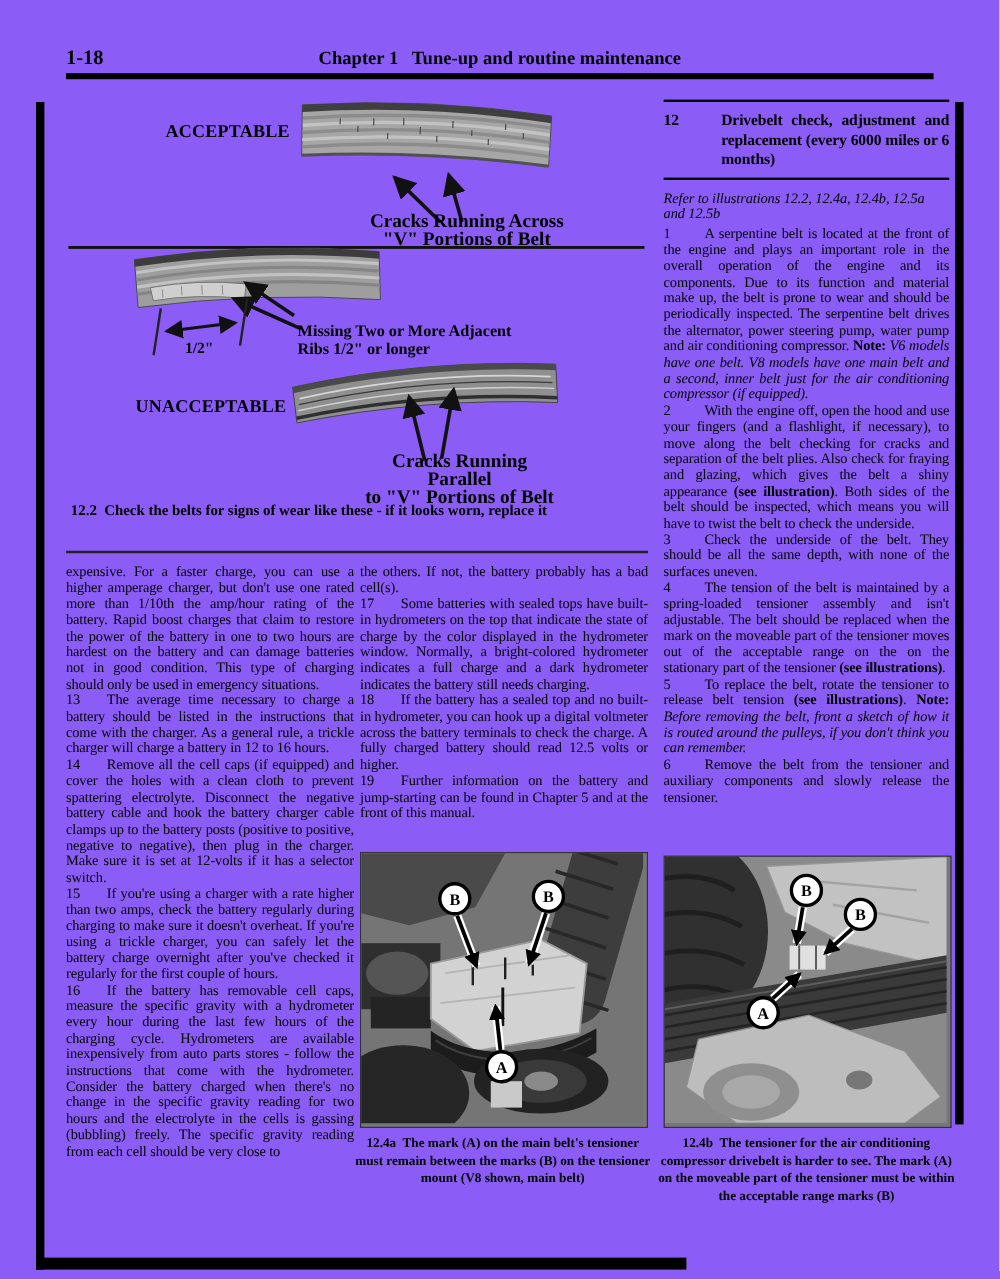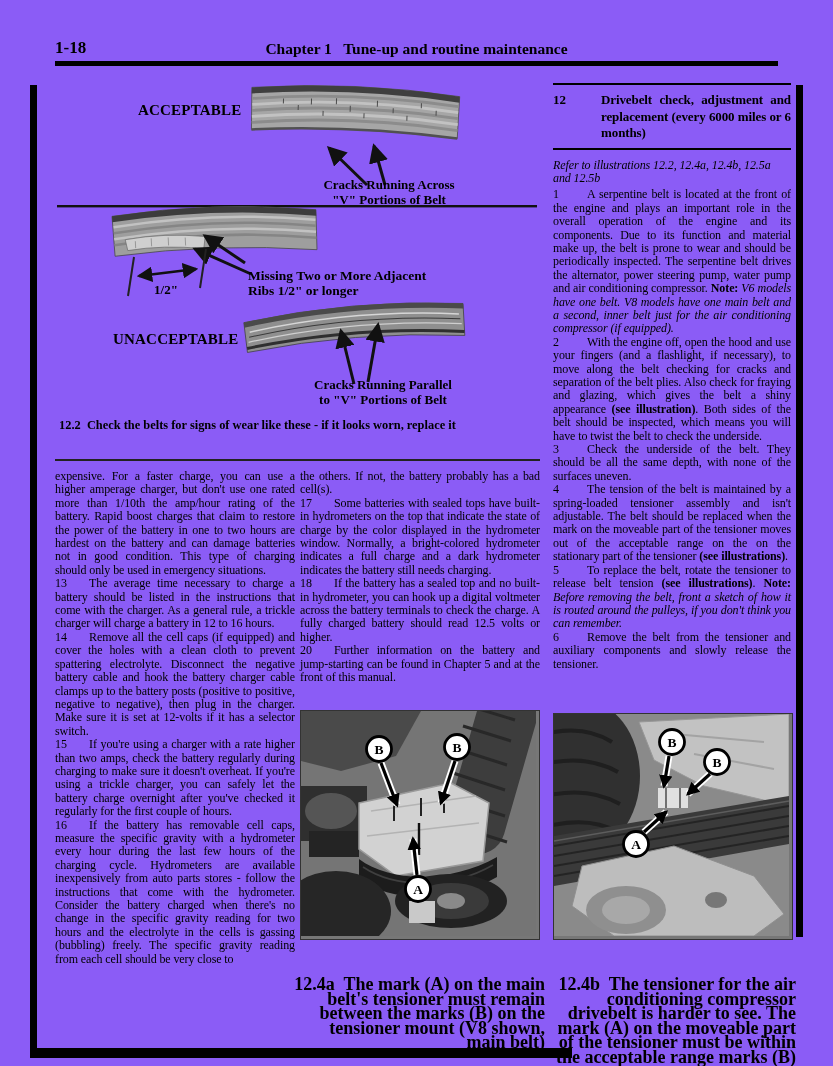--- a/index.html
+++ b/index.html
@@ -12,21 +12,21 @@
   .edge-bottom{left:30px;top:1048px;width:542px;height:10px;}
   
   .pageno{position:absolute;left:55px;top:38px;font-size:17px;font-weight:bold;}
   .chtitle{position:absolute;left:0;top:40px;width:833px;text-align:center;font-size:15.5px;font-weight:bold;}
   .header-rule{position:absolute;left:55px;top:61px;width:723px;height:4.5px;background:#000;}
   
   .fig{position:absolute;left:55px;top:85px;width:487px;height:352px;}
   .fig svg{position:absolute;left:0;top:0;}
   .figlabel{position:absolute;font-weight:bold;white-space:pre-line;}
   .lbl-big{font-size:15px;letter-spacing:.2px;}
-  .lbl-ann{font-size:13px;line-height:15px;}
+  .lbl-ann{font-size:16px;line-height:15px;}
   .lbl-acceptable{left:83px;top:17px;}
   .lbl-cracks-across{left:248px;top:92px;width:172px;text-align:center;}
   .lbl-missing{left:193px;top:183px;width:250px;font-size:13.5px;}
   .lbl-unacceptable{left:58px;top:226px;margin-top:20px;}
   .lbl-parallel{left:247px;top:292px;width:162px;text-align:center;}
   .fig-caption{position:absolute;left:4px;top:333px;width:478px;text-align:left;
                font-size:12.4px;font-weight:bold;}
   .fig-bottom-rule{position:absolute;left:55px;top:459px;width:485px;height:1.6px;background:#222;}
   
   .col{position:absolute;width:240px;font-size:12px;line-height:13.4px;text-align:justify;letter-spacing:-0.1px;}
@@ -39,21 +39,21 @@
   .s-i{font-style:italic;}
   .sec-rule{height:2px;background:#000;margin:0;}
   .sec-head{display:flex;margin:7px 0 6px 0;font-size:13px;font-weight:bold;line-height:16.5px;}
   .h-num{width:28px;flex:none;}
   .h-title{flex:1;margin-left:20px;}
   .refer{font-style:italic;margin:9px 0 3px 0;text-align:left;}
   
   .photo{position:absolute;border:1.5px solid #333;background:#777;}
   .photo-a{left:300px;top:710px;width:238px;height:228px;}
   .photo-b{left:553px;top:713px;width:238px;height:225px;}
-  .photo-cap{position:absolute;text-align:right;font-size:18px;font-weight:bold;line-height:14.6px;margin-top:31px;}
+  .photo-cap{position:absolute;text-align:center;font-size:11px;font-weight:bold;line-height:14.6px;}
   .cap-a{left:293px;top:946px;width:252px;}
   .cap-b{left:548px;top:946px;width:248px;}
 </style>
 </head>
 <body>
 
 <div class="page">
 
   <div class="edge edge-left"></div>
   <div class="edge edge-right"></div>
@@ -137,21 +137,21 @@
       <div class="para"><span>expensive. For a faster charge, you can use a higher amperage charger, but don't use one rated more than 1/10th the amp/hour rating of the battery. Rapid boost charges that claim to restore the power of the battery in one to two hours are hardest on the battery and can damage batteries not in good condition. This type of charging should only be used in emergency situations.</span></div>
       <div class="para"><span class="pnum">13</span><span>The average time necessary to charge a battery should be listed in the instructions that come with the charger. As a general rule, a trickle charger will charge a battery in 12 to 16 hours.</span></div>
       <div class="para"><span class="pnum">14</span><span>Remove all the cell caps (if equipped) and cover the holes with a clean cloth to prevent spattering electrolyte. Disconnect the negative battery cable and hook the battery charger cable clamps up to the battery posts (positive to positive, negative to negative), then plug in the charger. Make sure it is set at 12-volts if it has a selector switch.</span></div>
       <div class="para"><span class="pnum">15</span><span>If you're using a charger with a rate higher than two amps, check the battery regularly during charging to make sure it doesn't overheat. If you're using a trickle charger, you can safely let the battery charge overnight after you've checked it regularly for the first couple of hours.</span></div>
       <div class="para"><span class="pnum">16</span><span>If the battery has removable cell caps, measure the specific gravity with a hydrometer every hour during the last few hours of the charging cycle. Hydrometers are available inexpensively from auto parts stores - follow the instructions that come with the hydrometer. Consider the battery charged when there's no change in the specific gravity reading for two hours and the electrolyte in the cells is gassing (bubbling) freely. The specific gravity reading from each cell should be very close to</span></div>
     </div>
   <div class="col col-middle">
       <div class="para"><span>the others. If not, the battery probably has a bad cell(s).</span></div>
       <div class="para"><span class="pnum">17</span><span>Some batteries with sealed tops have built-in hydrometers on the top that indicate the state of charge by the color displayed in the hydrometer window. Normally, a bright-colored hydrometer indicates a full charge and a dark hydrometer indicates the battery still needs charging.</span></div>
       <div class="para"><span class="pnum">18</span><span>If the battery has a sealed top and no built-in hydrometer, you can hook up a digital voltmeter across the battery terminals to check the charge. A fully charged battery should read 12.5 volts or higher.</span></div>
-      <div class="para"><span class="pnum">20</span><span>Further information on the battery and jump-starting can be found in Chapter 5 and at the front of this manual.</span></div>
+      <div class="para"><span class="pnum">19</span><span>Further information on the battery and jump-starting can be found in Chapter 5 and at the front of this manual.</span></div>
     </div>
 
   <div class="col col-right">
     <div class="sec-rule"></div>
     <div class="sec-head">
       <span class="h-num">12</span>
       <span class="h-title">Drivebelt check, adjustment and replacement (every 6000 miles or 6 months)</span>
     </div>
     <div class="sec-rule"></div>
     <div class="refer">Refer to illustrations 12.2, 12.4a, 12.4b, 12.5a and 12.5b</div>

